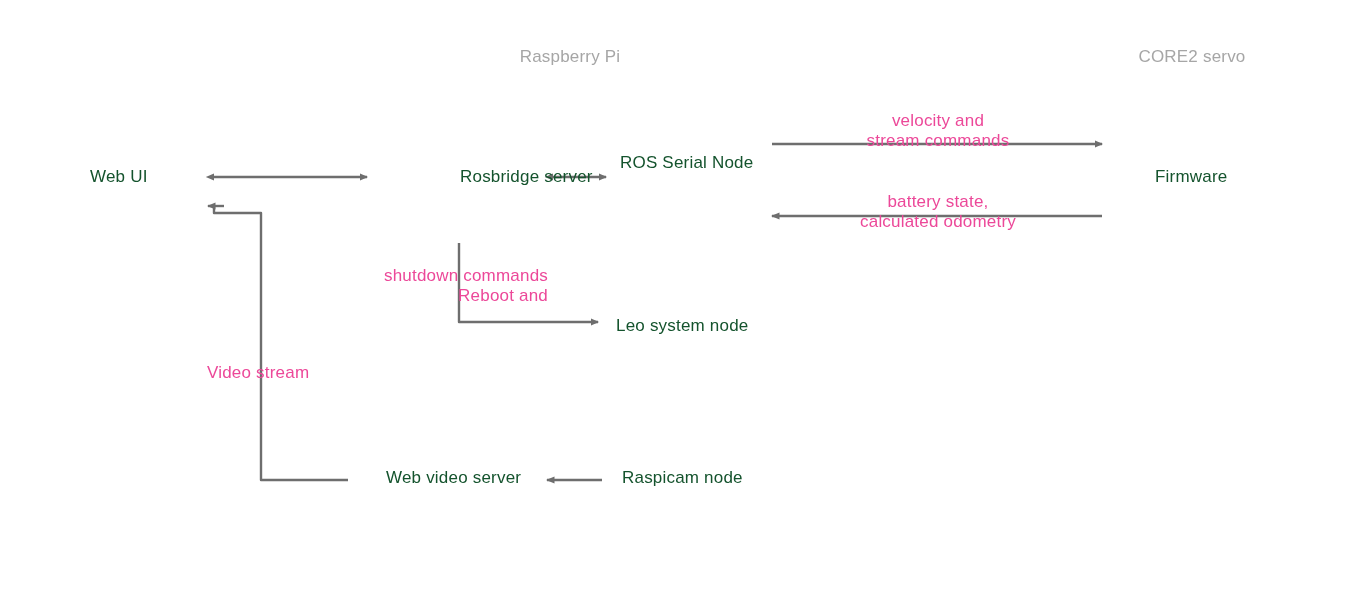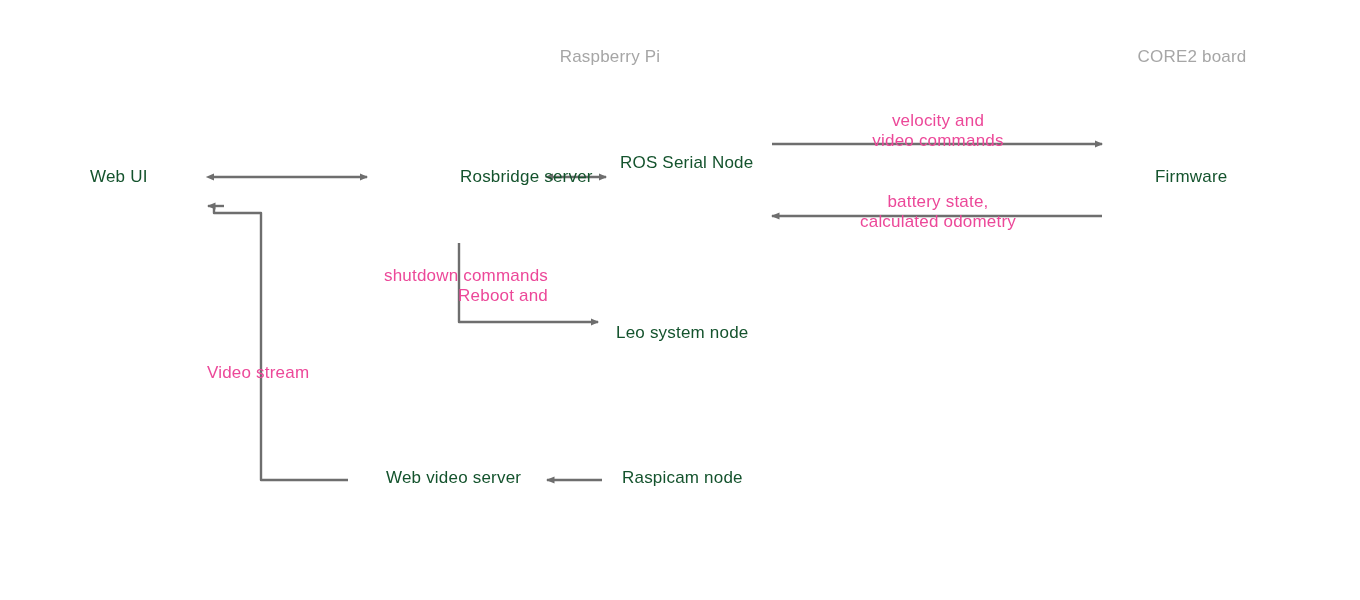--- a/index.html
+++ b/index.html
@@ -88,59 +88,59 @@
       <path d="M348,480 L261,480 L261,213 L214,213 L214,206" fill="none" stroke="#6e6e6e" stroke-width="2.4" stroke-linejoin="round"></path>
       <path d="M352,480 L266,480 L266,208 L222,208" fill="none" stroke="none"></path>
       <line x1="224" y1="206" x2="208" y2="206" stroke="#6e6e6e" stroke-width="2.4" marker-end="url(#arrow-end)"></line>
     </g>
 
     <g>
       <line x1="602" y1="480" x2="547" y2="480" stroke="#6e6e6e" stroke-width="2.4" marker-end="url(#arrow-end)"></line>
     </g>
   </svg>
 
-  <div class="lbl group" style="left:0; top:47px; width:1140px; text-align:center;padding-left:40px;">
+  <div class="lbl group" style="left:0; top:47px; width:1140px; text-align:center;">
     <span>Raspberry Pi</span>
   </div>
 
   <div class="lbl group" style="left:1092px; top:47px; width:200px; text-align:center;">
-    <span>CORE2 board</span>
+    <span>CORE2 servo</span>
   </div>
 
   <div class="lbl node" style="left:90px; top:167px;">
     <span>Web UI</span>
   </div>
 
   <div class="lbl node" style="left:416px; top:167px;margin-left:44px;">
     <span>Rosbridge server</span>
   </div>
 
   <div class="lbl node" style="left:620px; top:153px;">
     <span>ROS Serial Node</span>
   </div>
 
   <div class="lbl node" style="left:1155px; top:167px;">
     <span>Firmware</span>
   </div>
 
-  <div class="lbl node" style="left:616px; top:323px;">
+  <div class="lbl node" style="left:616px; top:316px;">
     <span>Leo system node</span>
   </div>
 
   <div class="lbl node" style="left:386px; top:468px;">
     <span>Web video server</span>
   </div>
 
   <div class="lbl node" style="left:622px; top:468px;">
     <span>Raspicam node</span>
   </div>
 
   <div class="lbl edge-label" style="left:838px; top:111px; width:200px;">
     <div>velocity and</div>
-    <div>video commands</div>
+    <div>stream commands</div>
   </div>
 
   <div class="lbl edge-label" style="left:828px; top:192px; width:220px;">
     <div>battery state,</div>
     <div>calculated odometry</div>
   </div>
 
   <div class="lbl edge-label right-align" style="left:328px; top:266px; width:220px;">
     <div>shutdown commands</div>
     <div>Reboot and</div>

